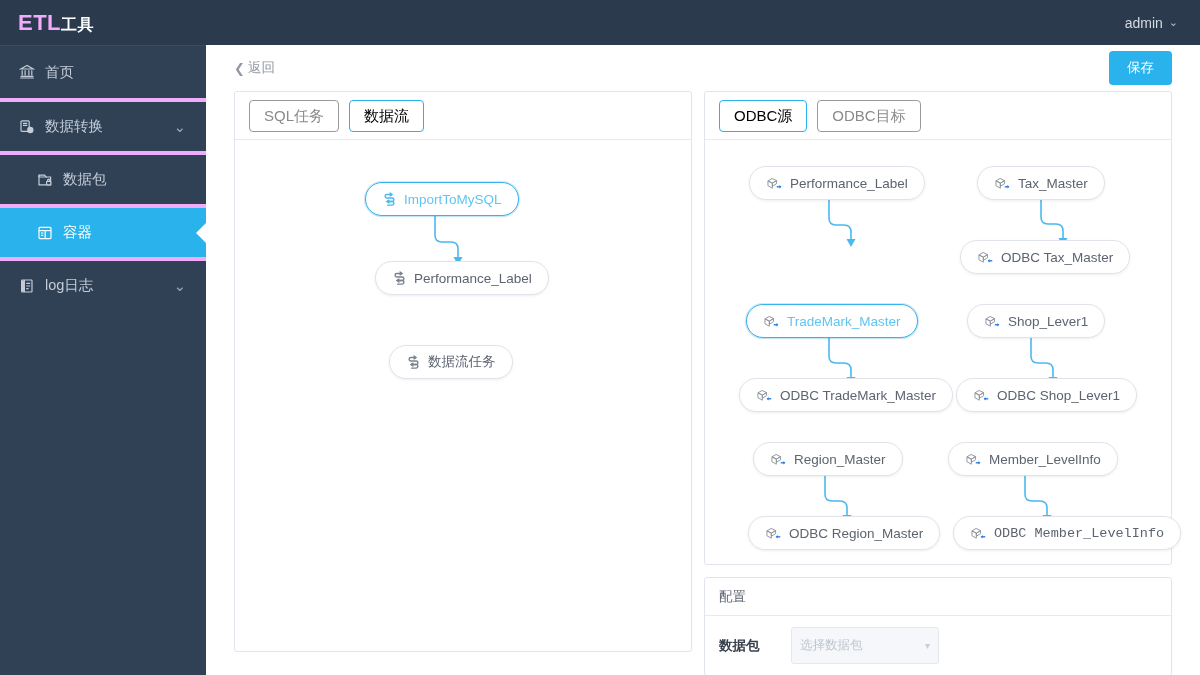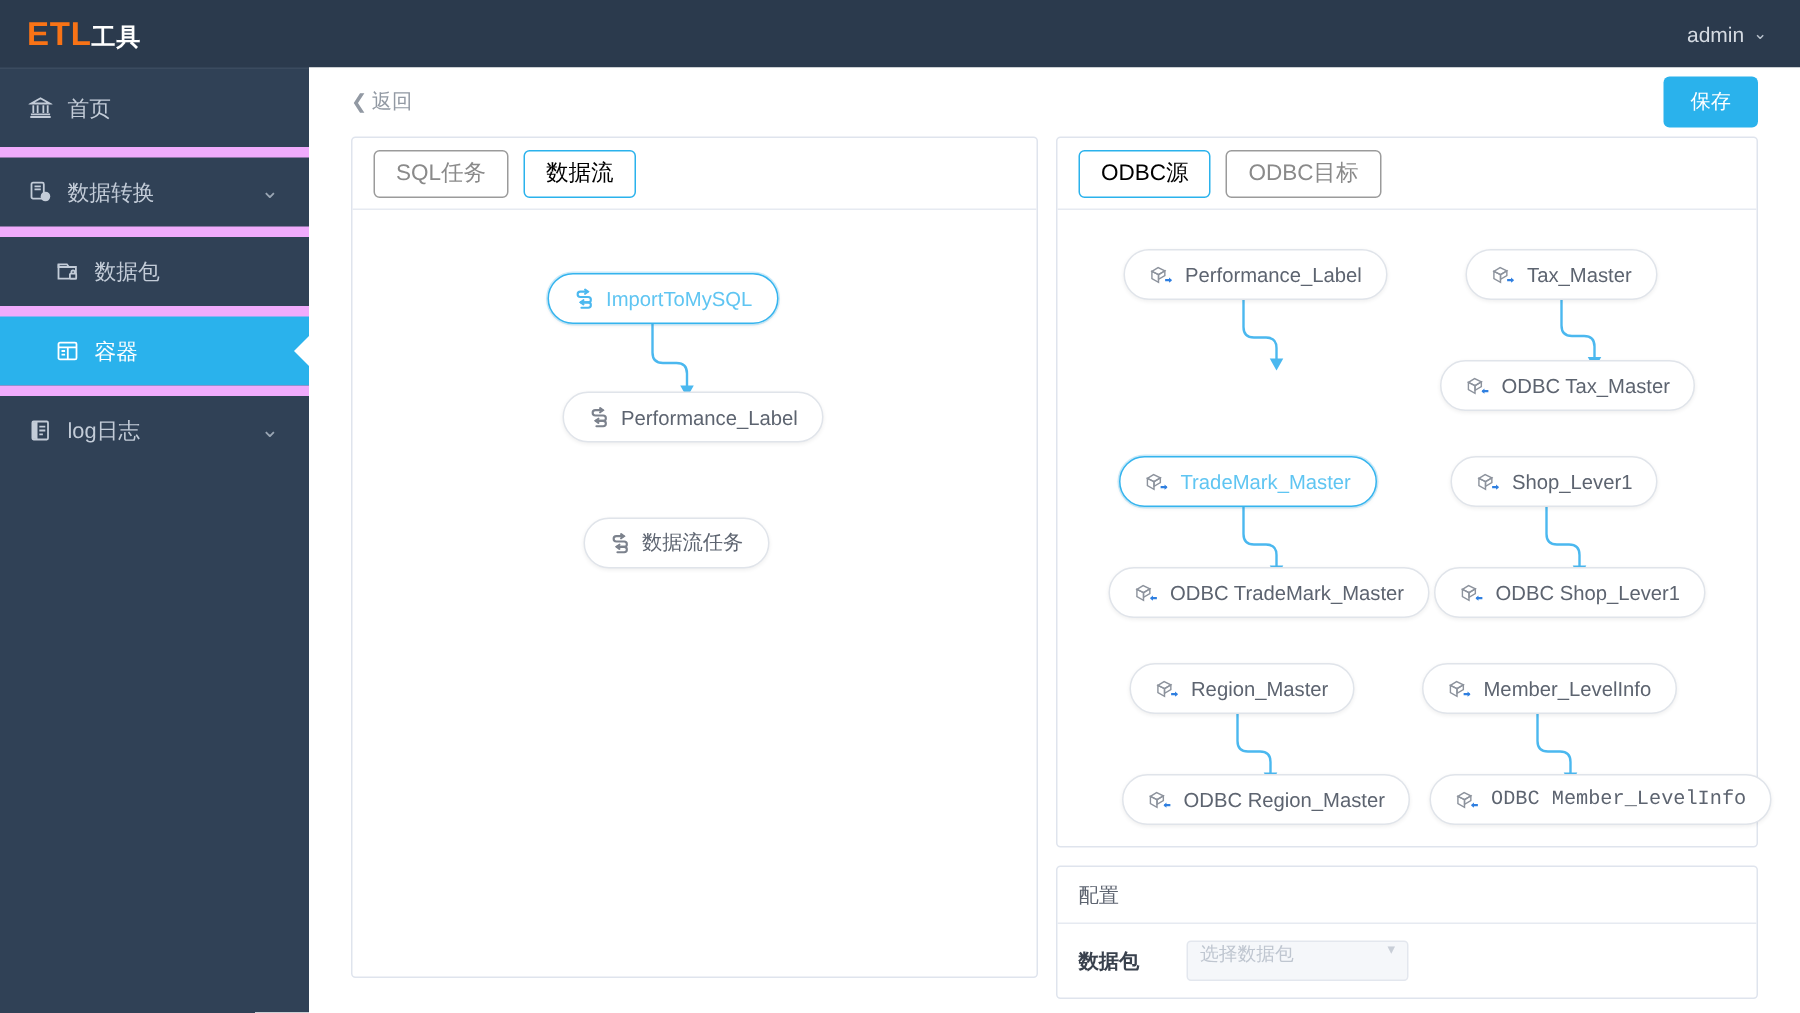--- a/index.html
+++ b/index.html
@@ -19,31 +19,31 @@
     position: relative;
     z-index: 5;
   }
   .brand {
     height: 45px;
     background: #2b3a4d;
     display: flex; align-items: center;
     padding-left: 18px;
   }
   .brand-logo { font-size: 22px; font-weight: bold; letter-spacing: .5px; line-height: 1; }
-  .brand-logo .etl { color: #f97316; }
+  .brand-logo .etl { color: #f0abfc; }
   .brand-logo .cn  { color: #ffffff; font-size: 16px; font-weight: bold; }
 
   .menu { padding-top: 0; }
   .menu-item {
     height: 53px;
     display: flex; align-items: center;
     padding-left: 18px;
     color: #c3ccd8;
     font-size: 14.5px;
-    border-top: 7px solid #f0abfc;
+    border-top: 4px solid #f0abfc;
     position: relative;
     cursor: pointer;
   }
   .menu-item.first { border-top: 1px solid #3b4b5f; }
   .menu-item .mi-icon {
     width: 18px; height: 18px;
     margin-right: 9px;
     display: inline-flex; align-items: center; justify-content: center;
     color: #c3ccd8;
   }
@@ -183,25 +183,25 @@
     padding: 0 14px;
     font-size: 13.5px; color: #5d6470;
     border-bottom: 1px solid #e6eaf1;
   }
   .config-body { padding: 11px 14px; display: flex; align-items: center; }
   .config-label {
     font-size: 13.5px; color: #39414d; font-weight: bold;
     width: 72px;
   }
   .select-box {
-    width: 148px; height: 27px;
+    width: 148px; height: 37px;
     border: 1px solid #e3e7ee;
     border-radius: 3px;
     background: #f5f7fa;
-    display: flex; align-items: flex-start; justify-content: space-between;
+    display: flex; align-items: center; justify-content: space-between;
     padding: 0 8px;
     font-size: 12.5px; color: #bfc6d0;
     cursor: not-allowed;
   }
   .select-box .caret { color: #c8ced7; font-size: 10px; }
 </style>
 </head>
 <body>
 
 <div class="app">

